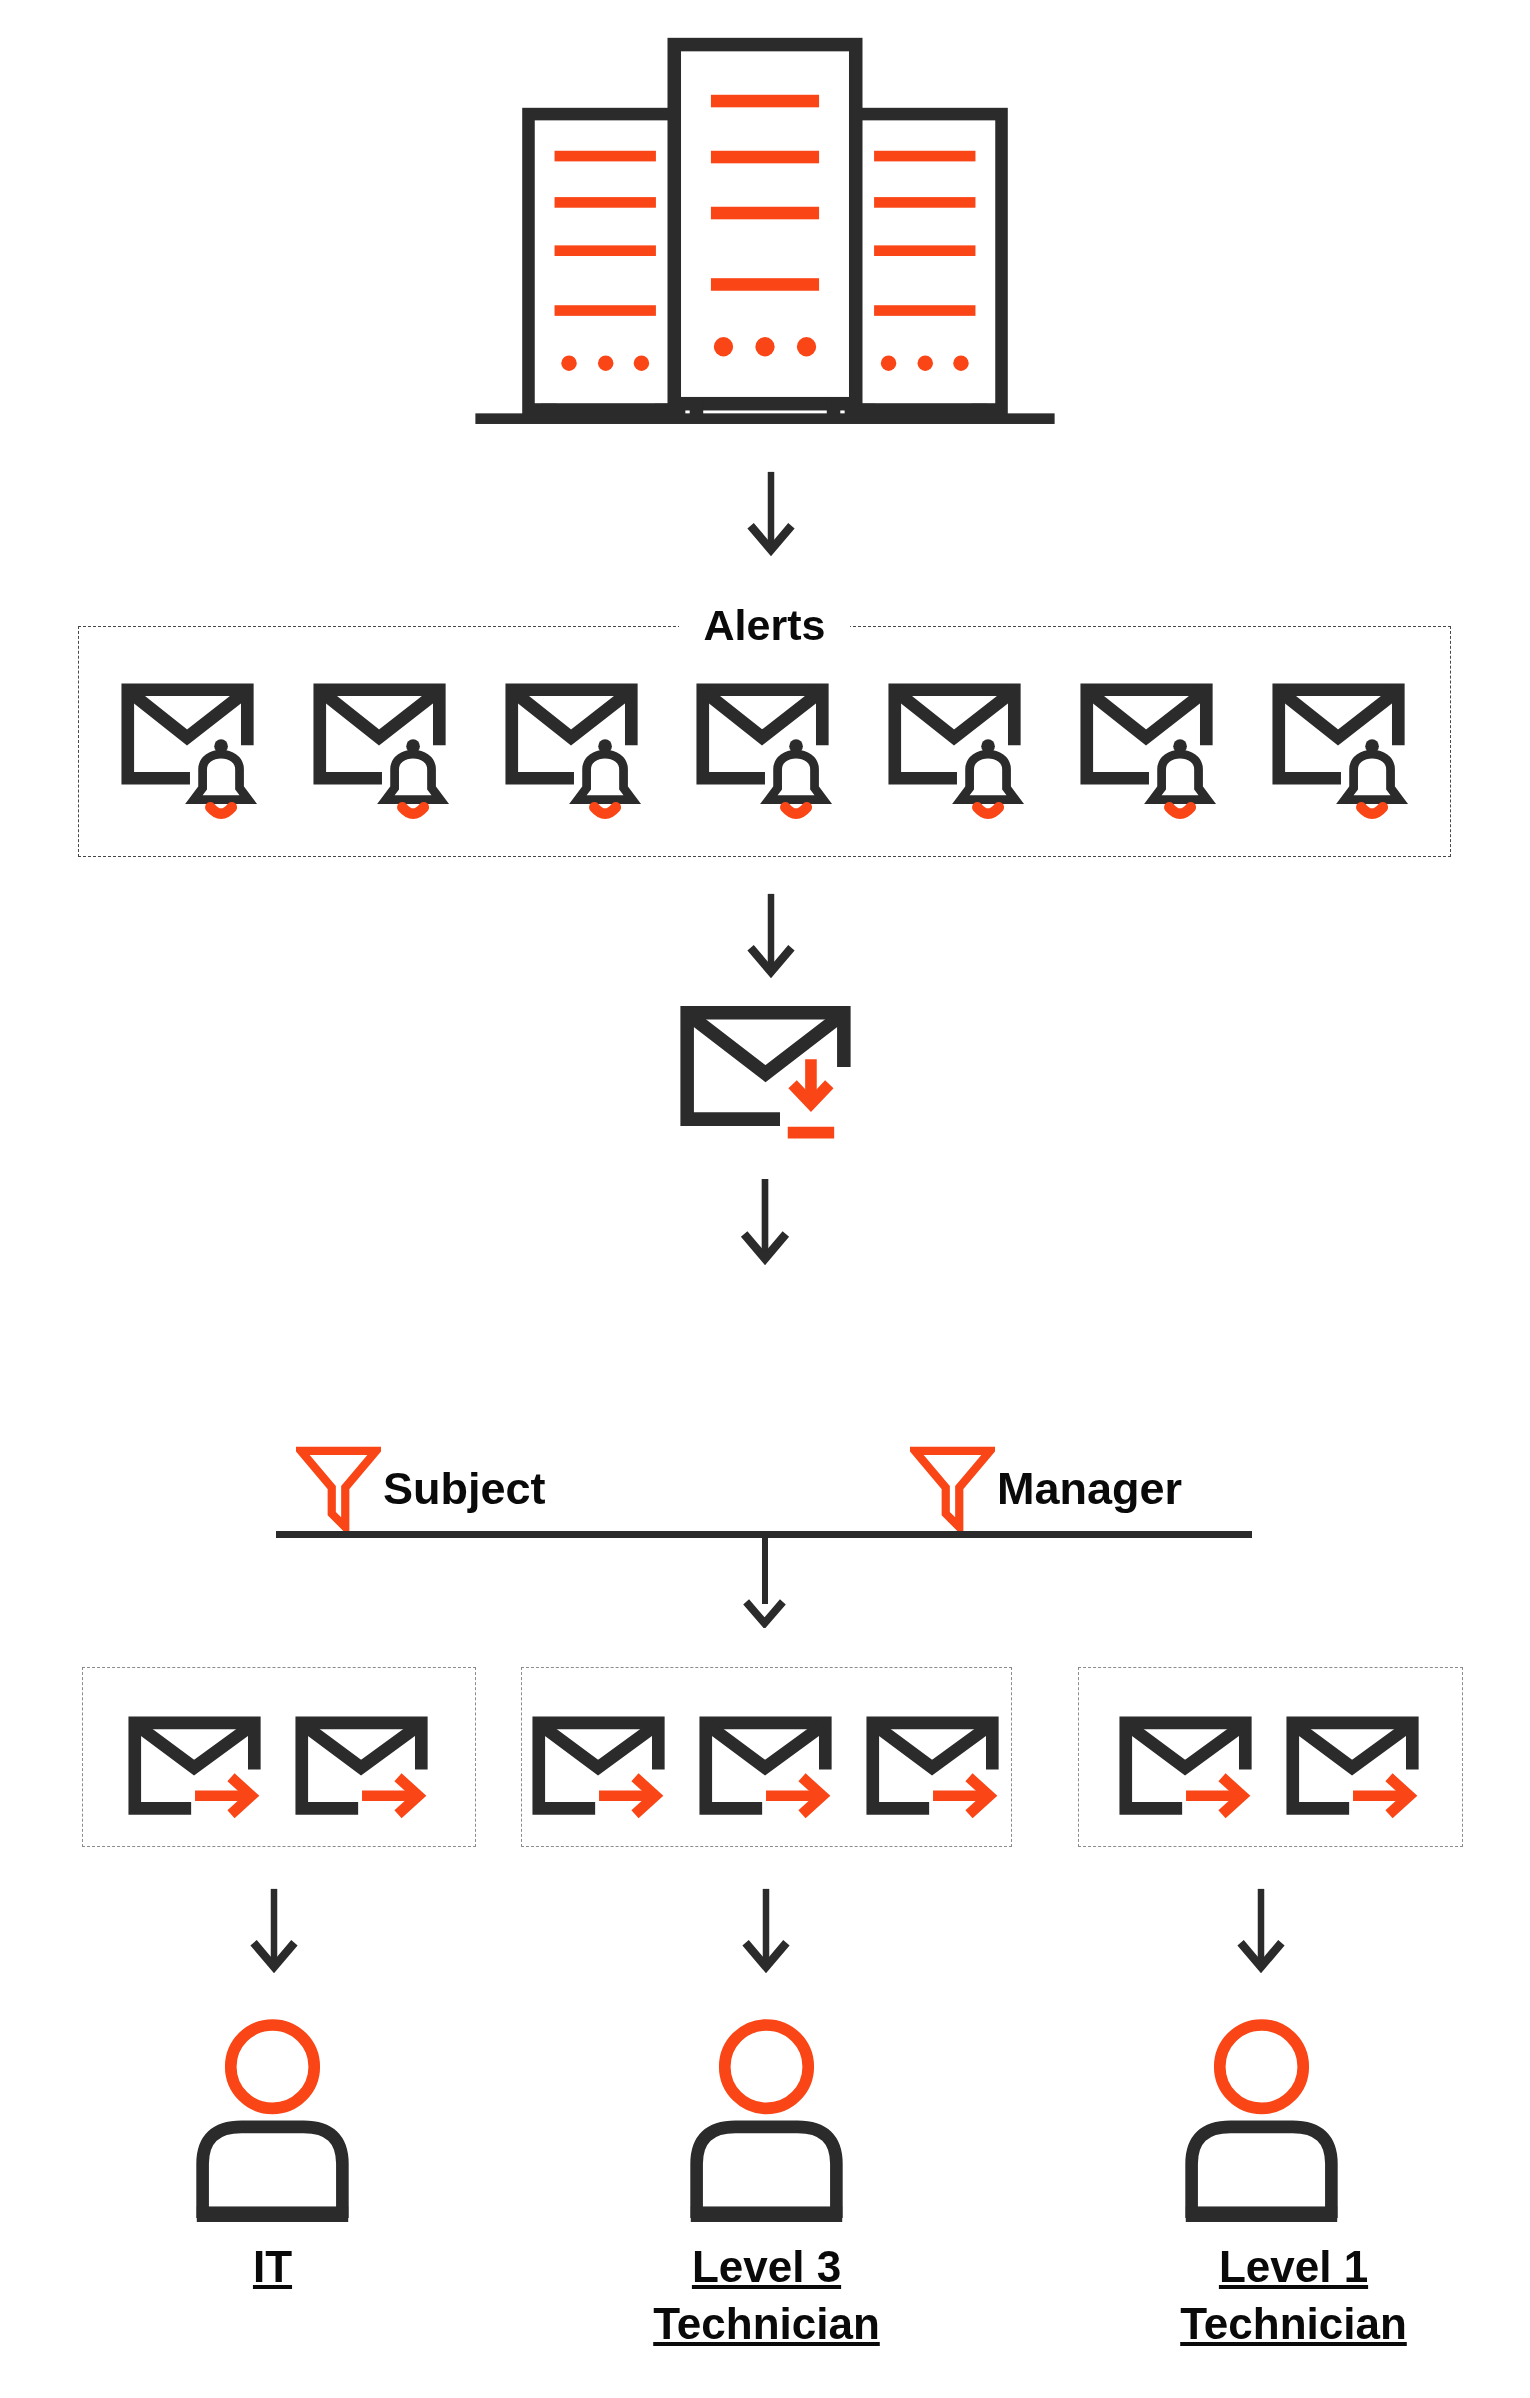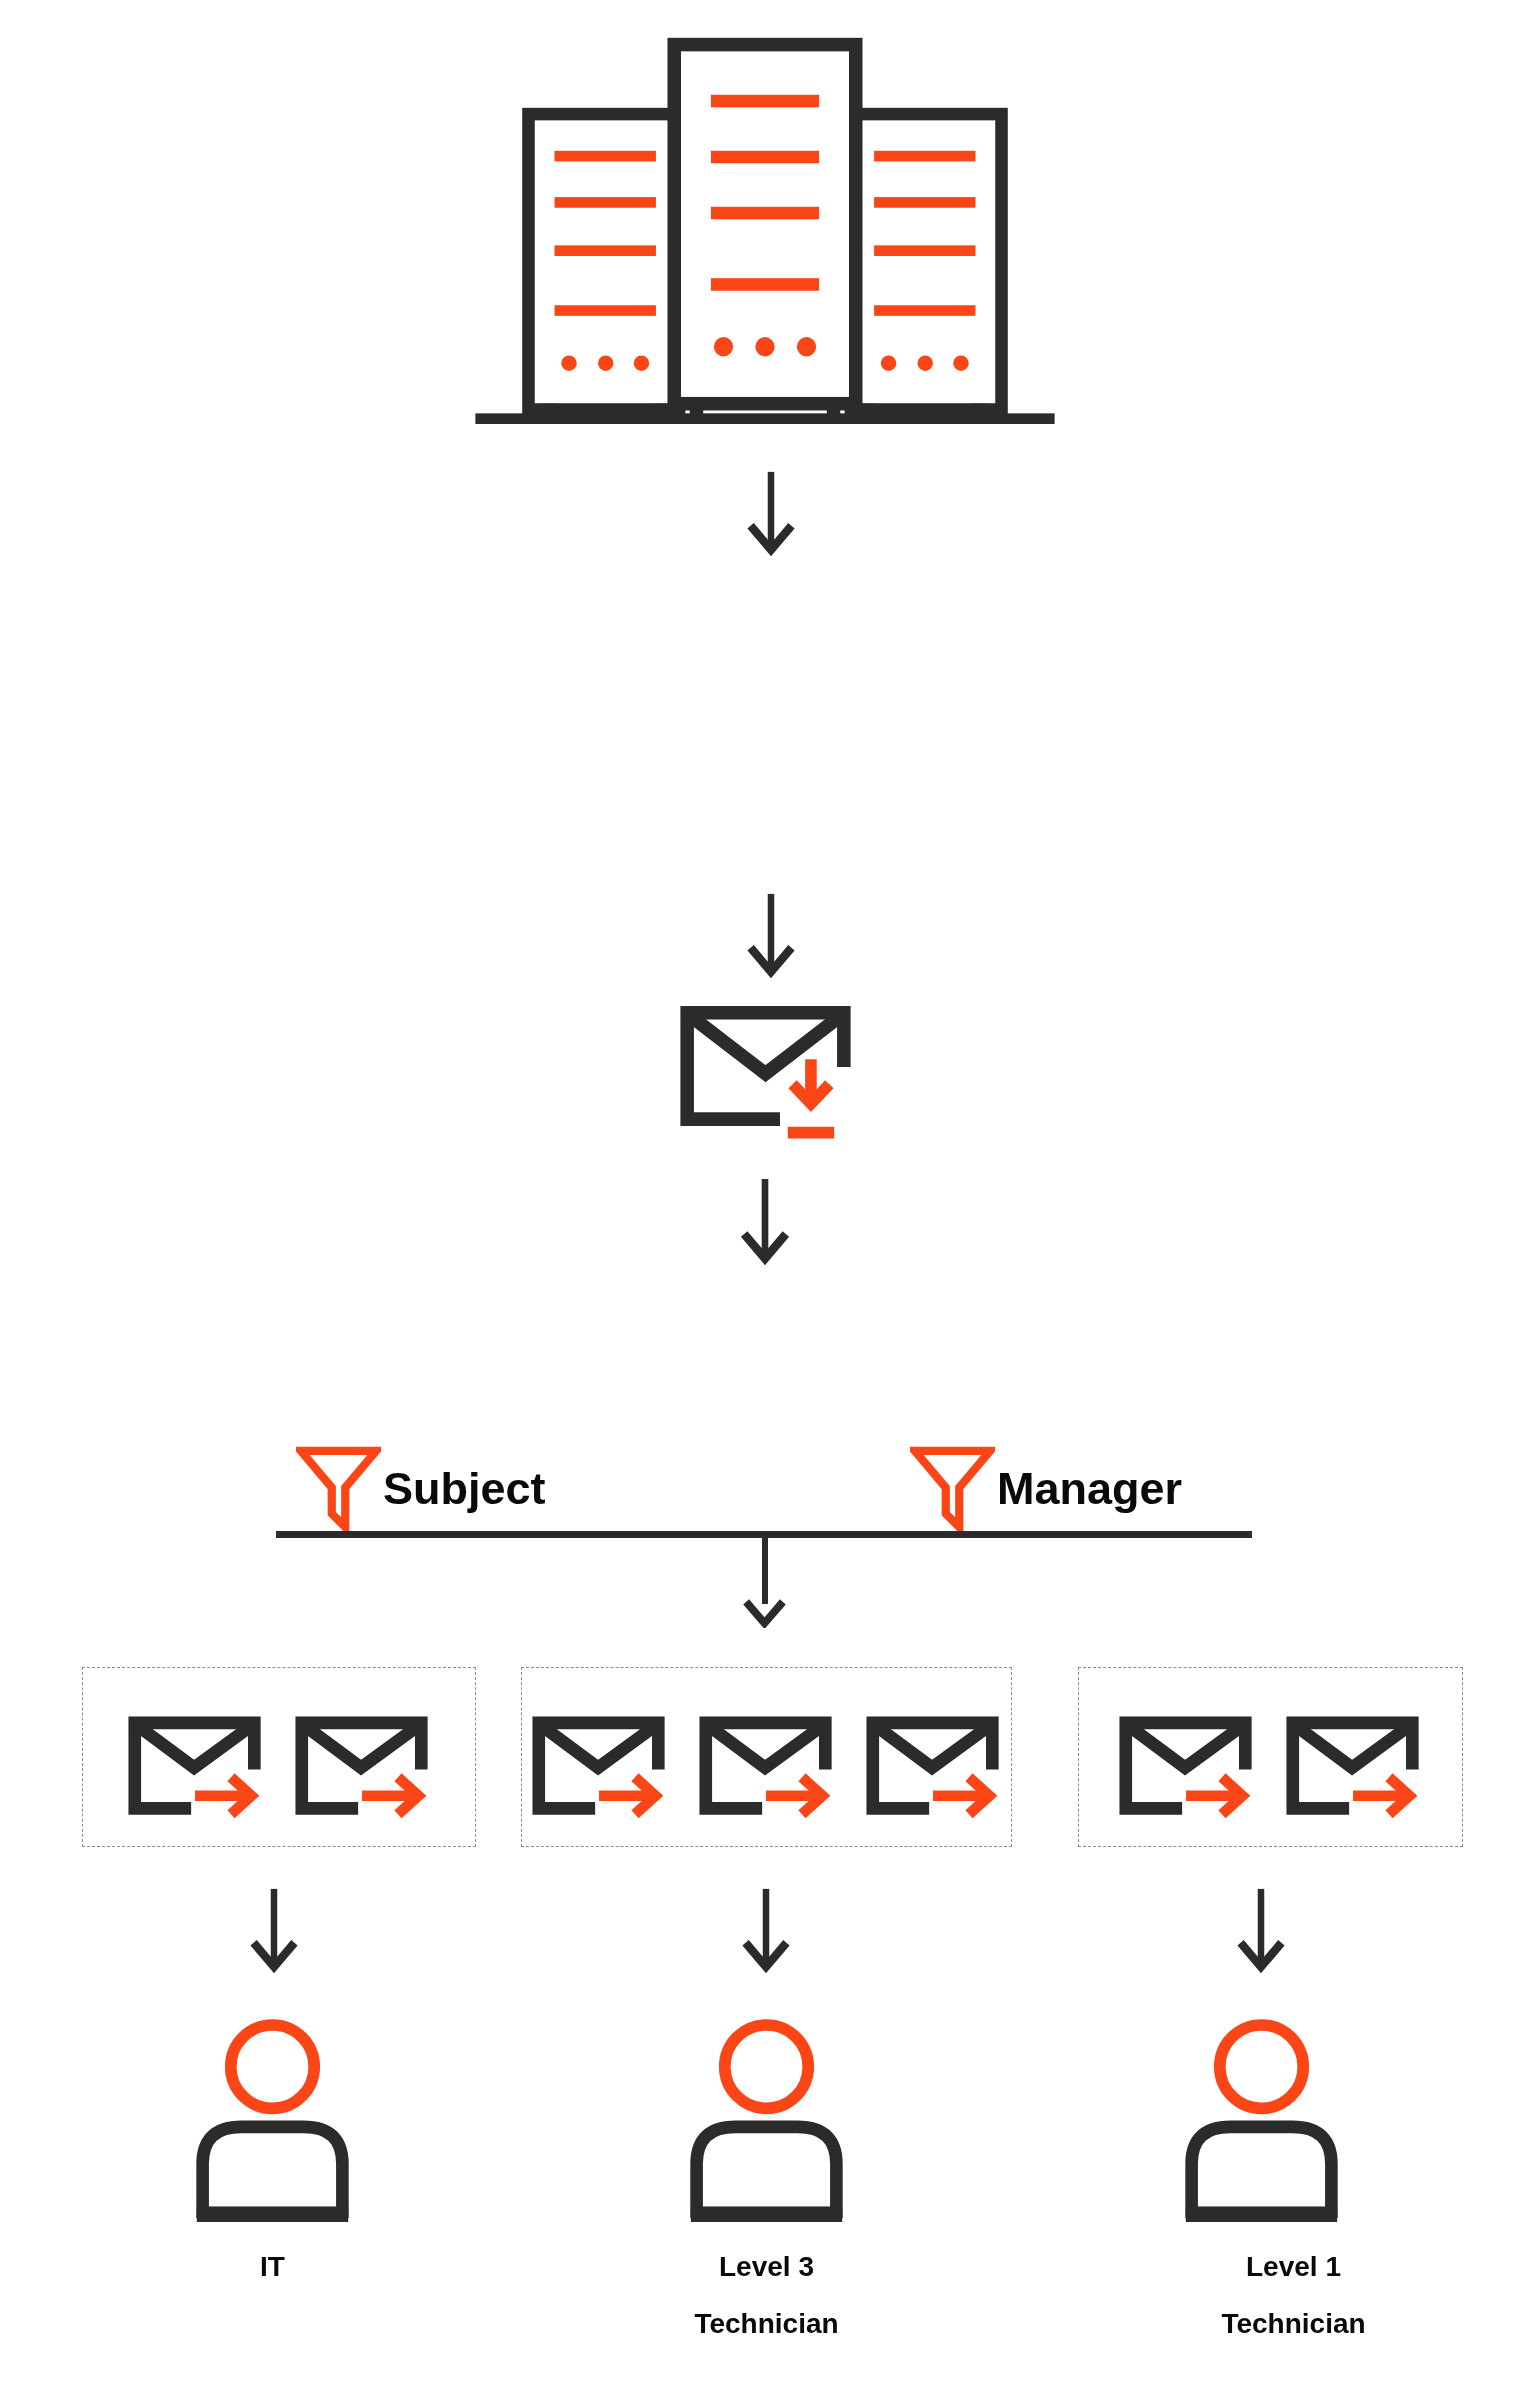--- a/index.html
+++ b/index.html
@@ -29,21 +29,21 @@
   }
   .route-box{border:1.9px dashed var(--dash_soft);box-sizing:border-box;height:180px;top:1667px;}
   .route-row{display:flex;justify-content:center;align-items:flex-start;gap:29px;padding-top:47px;}
 
   
   .filters-title{left:0;right:0;top:1308px;text-align:center;font-size:56px;font-weight:700;color:var(--text);}
   .funnel-group{display:flex;align-items:center;gap:2px;top:1444px;height:89px;}
   .funnel-label{font-size:45px;font-weight:700;color:var(--text);white-space:nowrap;}
   .filter-line{left:276px;top:1531px;width:976px;height:6.8px;background:var(--dark);}
   .connector-v{left:762px;top:1538px;width:5.8px;height:66px;background:var(--dark);}
-  .recipient-label{width:311px;top:2238px;text-align:center;font-size:28px;font-weight:700;line-height:57px;color:var(--text);}
+  .recipient-label{width:311px;top:2238px;text-align:center;font-size:44px;font-weight:700;line-height:57px;color:var(--text);text-decoration:underline;}
 </style>
 </head>
 <body>
 
 <div class="canvas">
 
   <svg class="defs" aria-hidden="true">
     <symbol id="sym-server" viewBox="0 0 600 420">
       <rect x="55" y="92" width="156" height="306" fill="#fff" stroke="var(--dark)" stroke-width="13"></rect>
       <g fill="var(--orange)">
@@ -140,20 +140,46 @@
   </svg>
 
   <svg class="abs" style="left:474px;top:25px;width:582px;height:406px" viewBox="0 0 600 418" width="582" height="406">
       <use href="#sym-server"></use>
     </svg>
 
   <svg class="abs" style="left:742px;top:469px;width:58px;height:93px" viewBox="0 0 60 96" width="58" height="93">
       <use href="#sym-arrow"></use>
     </svg>
 
+  <div class="abs alerts-box">
+    <div class="alerts-label">Alerts</div>
+    <div class="alerts-row">
+      <svg style="width:138px;height:138px;flex:0 0 auto" viewBox="0 0 142 142" width="138" height="138">
+          <use href="#sym-mail-alert"></use>
+        </svg>
+    <svg style="width:138px;height:138px;flex:0 0 auto" viewBox="0 0 142 142" width="138" height="138">
+          <use href="#sym-mail-alert"></use>
+        </svg>
+        <svg style="width:138px;height:138px;flex:0 0 auto" viewBox="0 0 142 142" width="138" height="138">
+          <use href="#sym-mail-alert"></use>
+        </svg>
+        <svg style="width:138px;height:138px;flex:0 0 auto" viewBox="0 0 142 142" width="138" height="138">
+          <use href="#sym-mail-alert"></use>
+        </svg>
+        <svg style="width:138px;height:138px;flex:0 0 auto" viewBox="0 0 142 142" width="138" height="138">
+          <use href="#sym-mail-alert"></use>
+        </svg>
+        <svg style="width:138px;height:138px;flex:0 0 auto" viewBox="0 0 142 142" width="138" height="138">
+          <use href="#sym-mail-alert"></use>
+        </svg>
+        <svg style="width:138px;height:138px;flex:0 0 auto" viewBox="0 0 142 142" width="138" height="138">
+          <use href="#sym-mail-alert"></use>
+        </svg>
+      </div>
+  </div>
 
   <svg class="abs" style="left:742px;top:891px;width:58px;height:93px" viewBox="0 0 60 96" width="58" height="93">
       <use href="#sym-arrow"></use>
     </svg>
 
   <svg class="abs" style="left:679px;top:1005px;width:173px;height:147px" viewBox="0 0 178 152" width="173" height="147">
       <use href="#sym-mail-download"></use>
     </svg>
 
   <svg class="abs" style="left:736px;top:1176px;width:58px;height:95px" viewBox="0 0 60 98" width="58" height="95">

